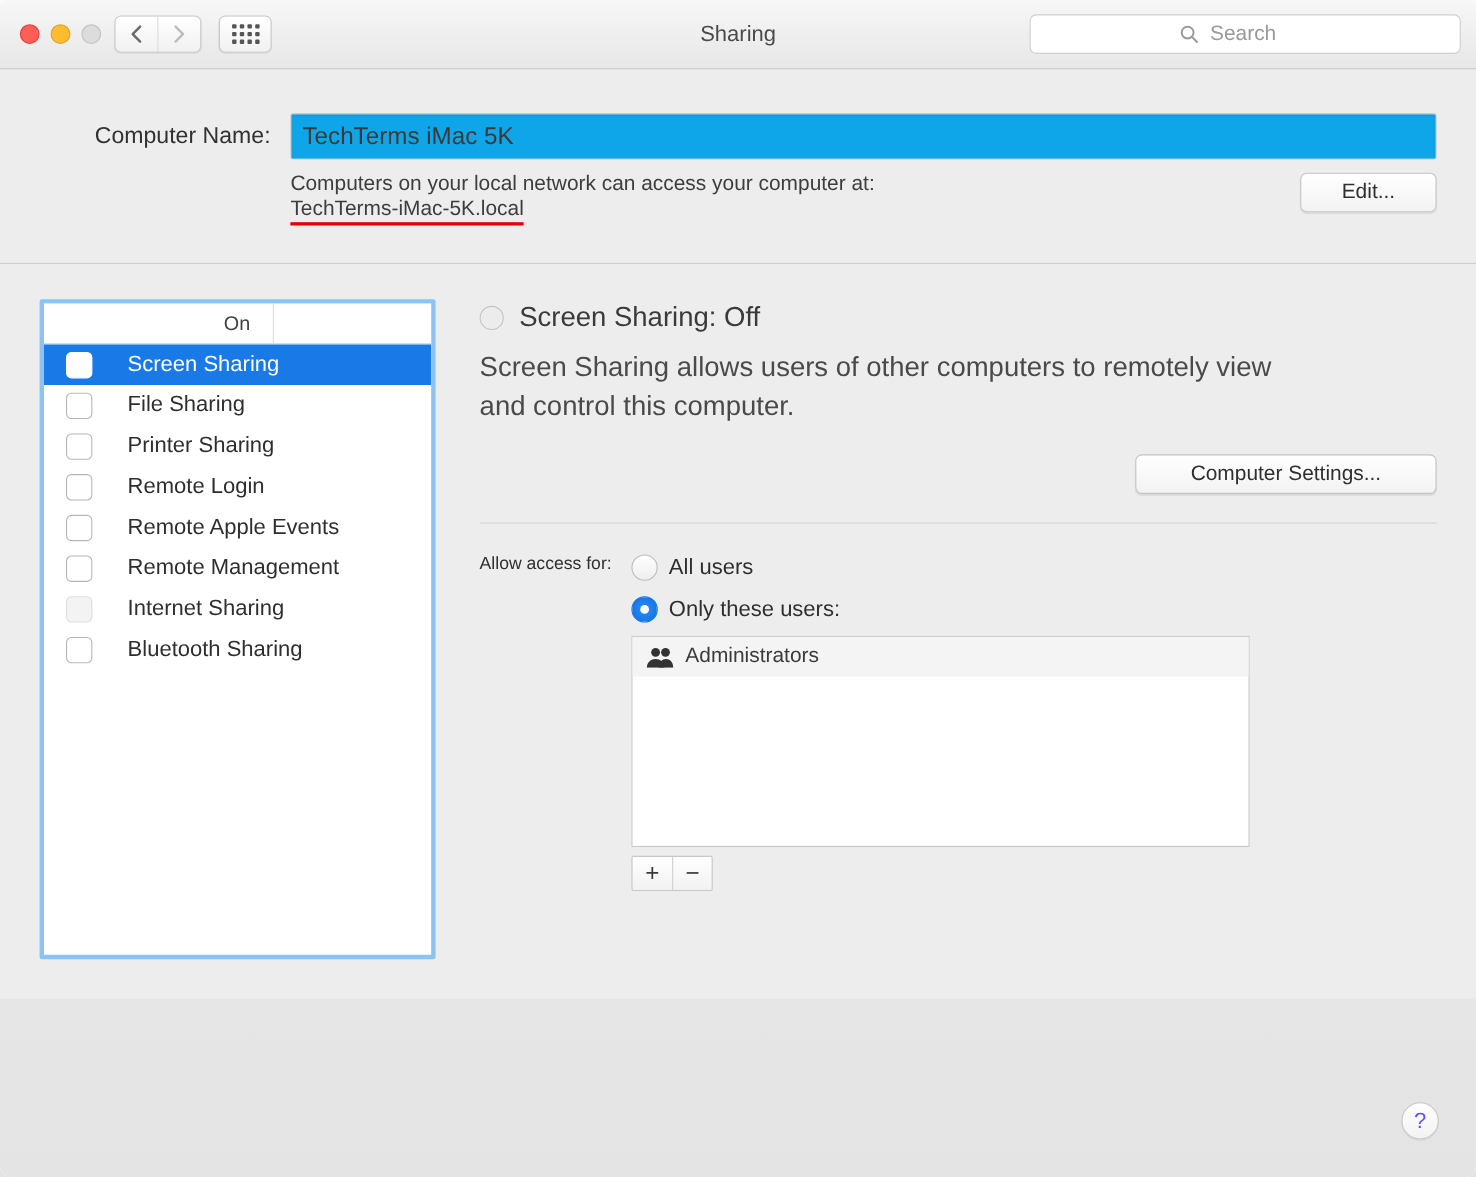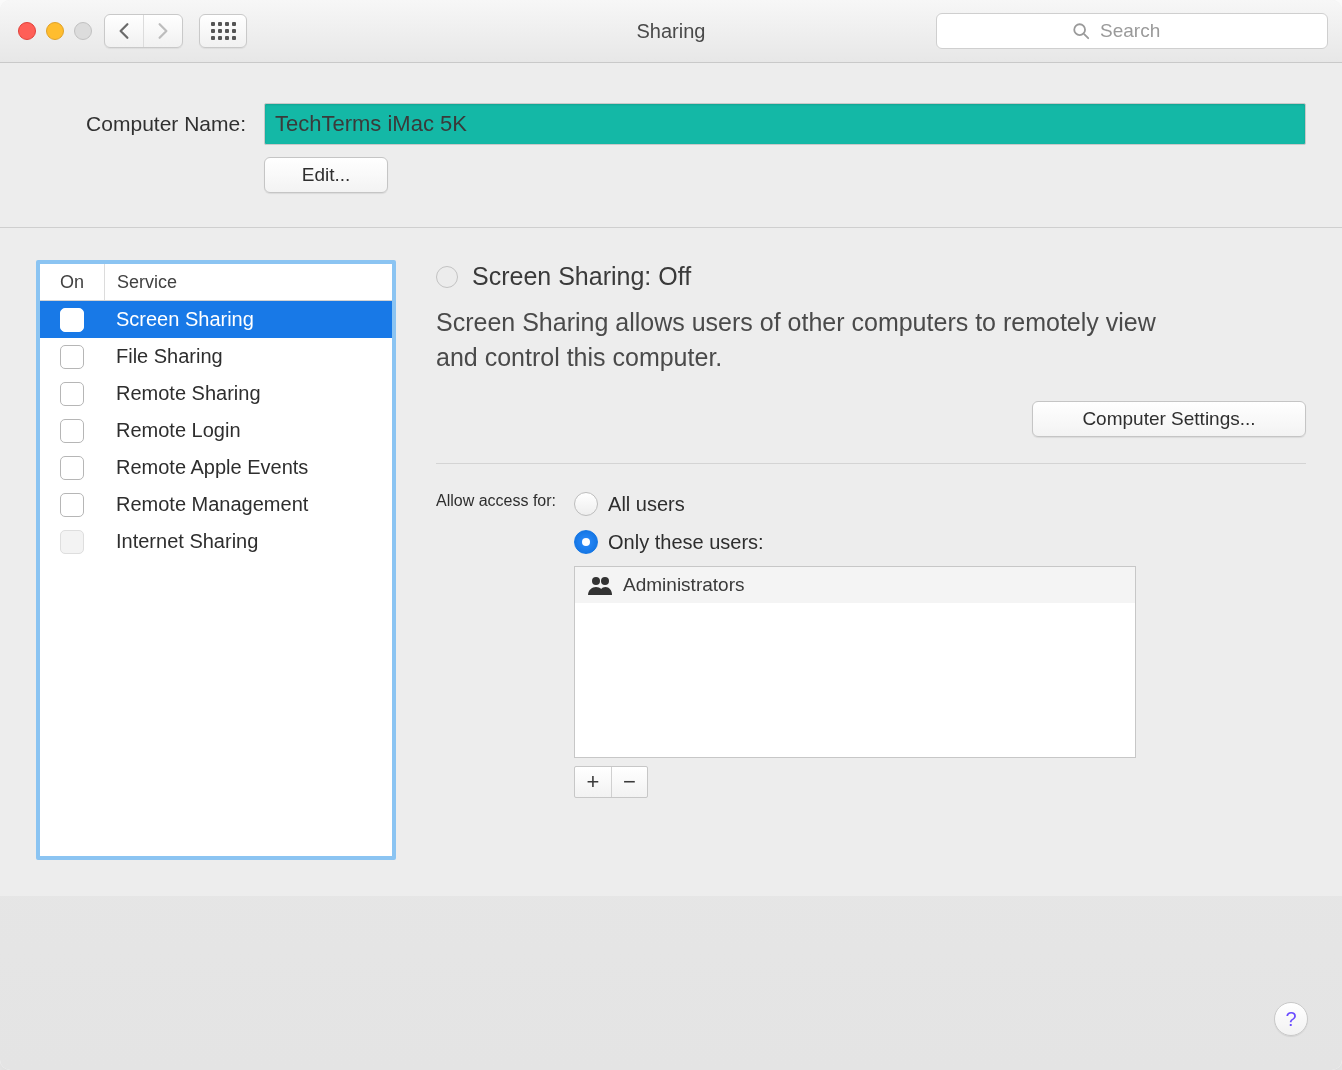--- a/index.html
+++ b/index.html
@@ -80,21 +80,21 @@
     border-bottom: 1px solid #cfcfcf;
     background:#ededed;
   }
   .row-name { display:flex; align-items:center; gap:18px; }
   .row-name label{ font-size:21px; color:#313131; white-space:nowrap; width:210px; text-align:right;}
   .row-name input{
     flex: 1;
     height: 40px;
     border: 1px solid #c9c9c9;
     border-radius: 2px;
-    background: #14b8a6;
+    background: #0ea5e9;
     font-size: 22px;
     padding: 0 10px;
     color:#3a3a3a;
     box-shadow: inset 0 1px 2px rgba(0,0,0,0.12);
   }
   .name-meta {
     display:flex; align-items:flex-start; gap:18px; margin-top: 12px;
   }
   .name-meta .spacer{ width:210px; flex-shrink:0;}
   .name-meta .text{ flex:1;}
@@ -131,20 +131,21 @@
     border-radius: 2px;
     background:#ffffff;
     display:flex; flex-direction:column;
     overflow:hidden;
   }
   .service-header{
     display:flex; align-items:center;
     height: 36px; font-size:18px; color:#414141;
     border-bottom: 1px solid #d3d3d3;
     background:#ffffff;
+    flex-direction:column;
   }
   .service-header .col-on{ width:64px; text-align:center; border-right:1px solid #dcdcdc; line-height:36px;}
   .service-header .col-name{ padding-left: 12px; line-height:36px;}
   .service-list{ flex:1; overflow:auto;}
   .service-item{
     display:flex; align-items:center; height:37px; font-size:20px;
     color:#2e2e2e;
   }
   .service-item.selected{ background:#1879e7; color:#ffffff;}
   .service-item .col-on{ width:64px; display:flex; justify-content:center;}
@@ -266,20 +267,24 @@
     </div>
   </div>
 
   <div class="upper">
     <div class="row-name">
       <label>Computer Name:</label>
       <input type="text" value="TechTerms iMac 5K" style="">
     </div>
     <div class="name-meta">
       <div class="spacer"></div>
+      <div class="text">
+        <div class="desc">Computers on your local network can access your computer at:</div>
+        <span class="host">TechTerms-iMac-5K.local</span>
+      </div>
       <div class="edit-btn-wrap">
         <div class="mac-btn">Edit...</div>
       </div>
     </div>
   </div>
 
   <div class="lower">
 
     <div class="service-pane">
       <div class="service-header">
@@ -296,21 +301,21 @@
           <div class="service-item">
             <div class="col-on">
               <div class="mac-check"></div>
             </div>
             <div class="col-name">File Sharing</div>
           </div>
           <div class="service-item">
             <div class="col-on">
               <div class="mac-check"></div>
             </div>
-            <div class="col-name">Remote Sharing</div>
+            <div class="col-name">Printer Sharing</div>
           </div>
           <div class="service-item">
             <div class="col-on">
               <div class="mac-check"></div>
             </div>
             <div class="col-name">Remote Login</div>
           </div>
           <div class="service-item">
             <div class="col-on">
               <div class="mac-check"></div>
@@ -321,20 +326,26 @@
             <div class="col-on">
               <div class="mac-check"></div>
             </div>
             <div class="col-name">Remote Management</div>
           </div>
           <div class="service-item disabled">
             <div class="col-on">
               <div class="mac-check"></div>
             </div>
             <div class="col-name">Internet Sharing</div>
+          </div>
+          <div class="service-item">
+            <div class="col-on">
+              <div class="mac-check"></div>
+            </div>
+            <div class="col-name">Bluetooth Sharing</div>
           </div>
         </div>
     </div>
 
     <div class="details">
       <div class="status-row">
         <div class="status-dot"></div>
         <div class="status-title">Screen Sharing: Off</div>
       </div>
       <div class="status-desc">Screen Sharing allows users of other computers to remotely view and control this computer.</div>

